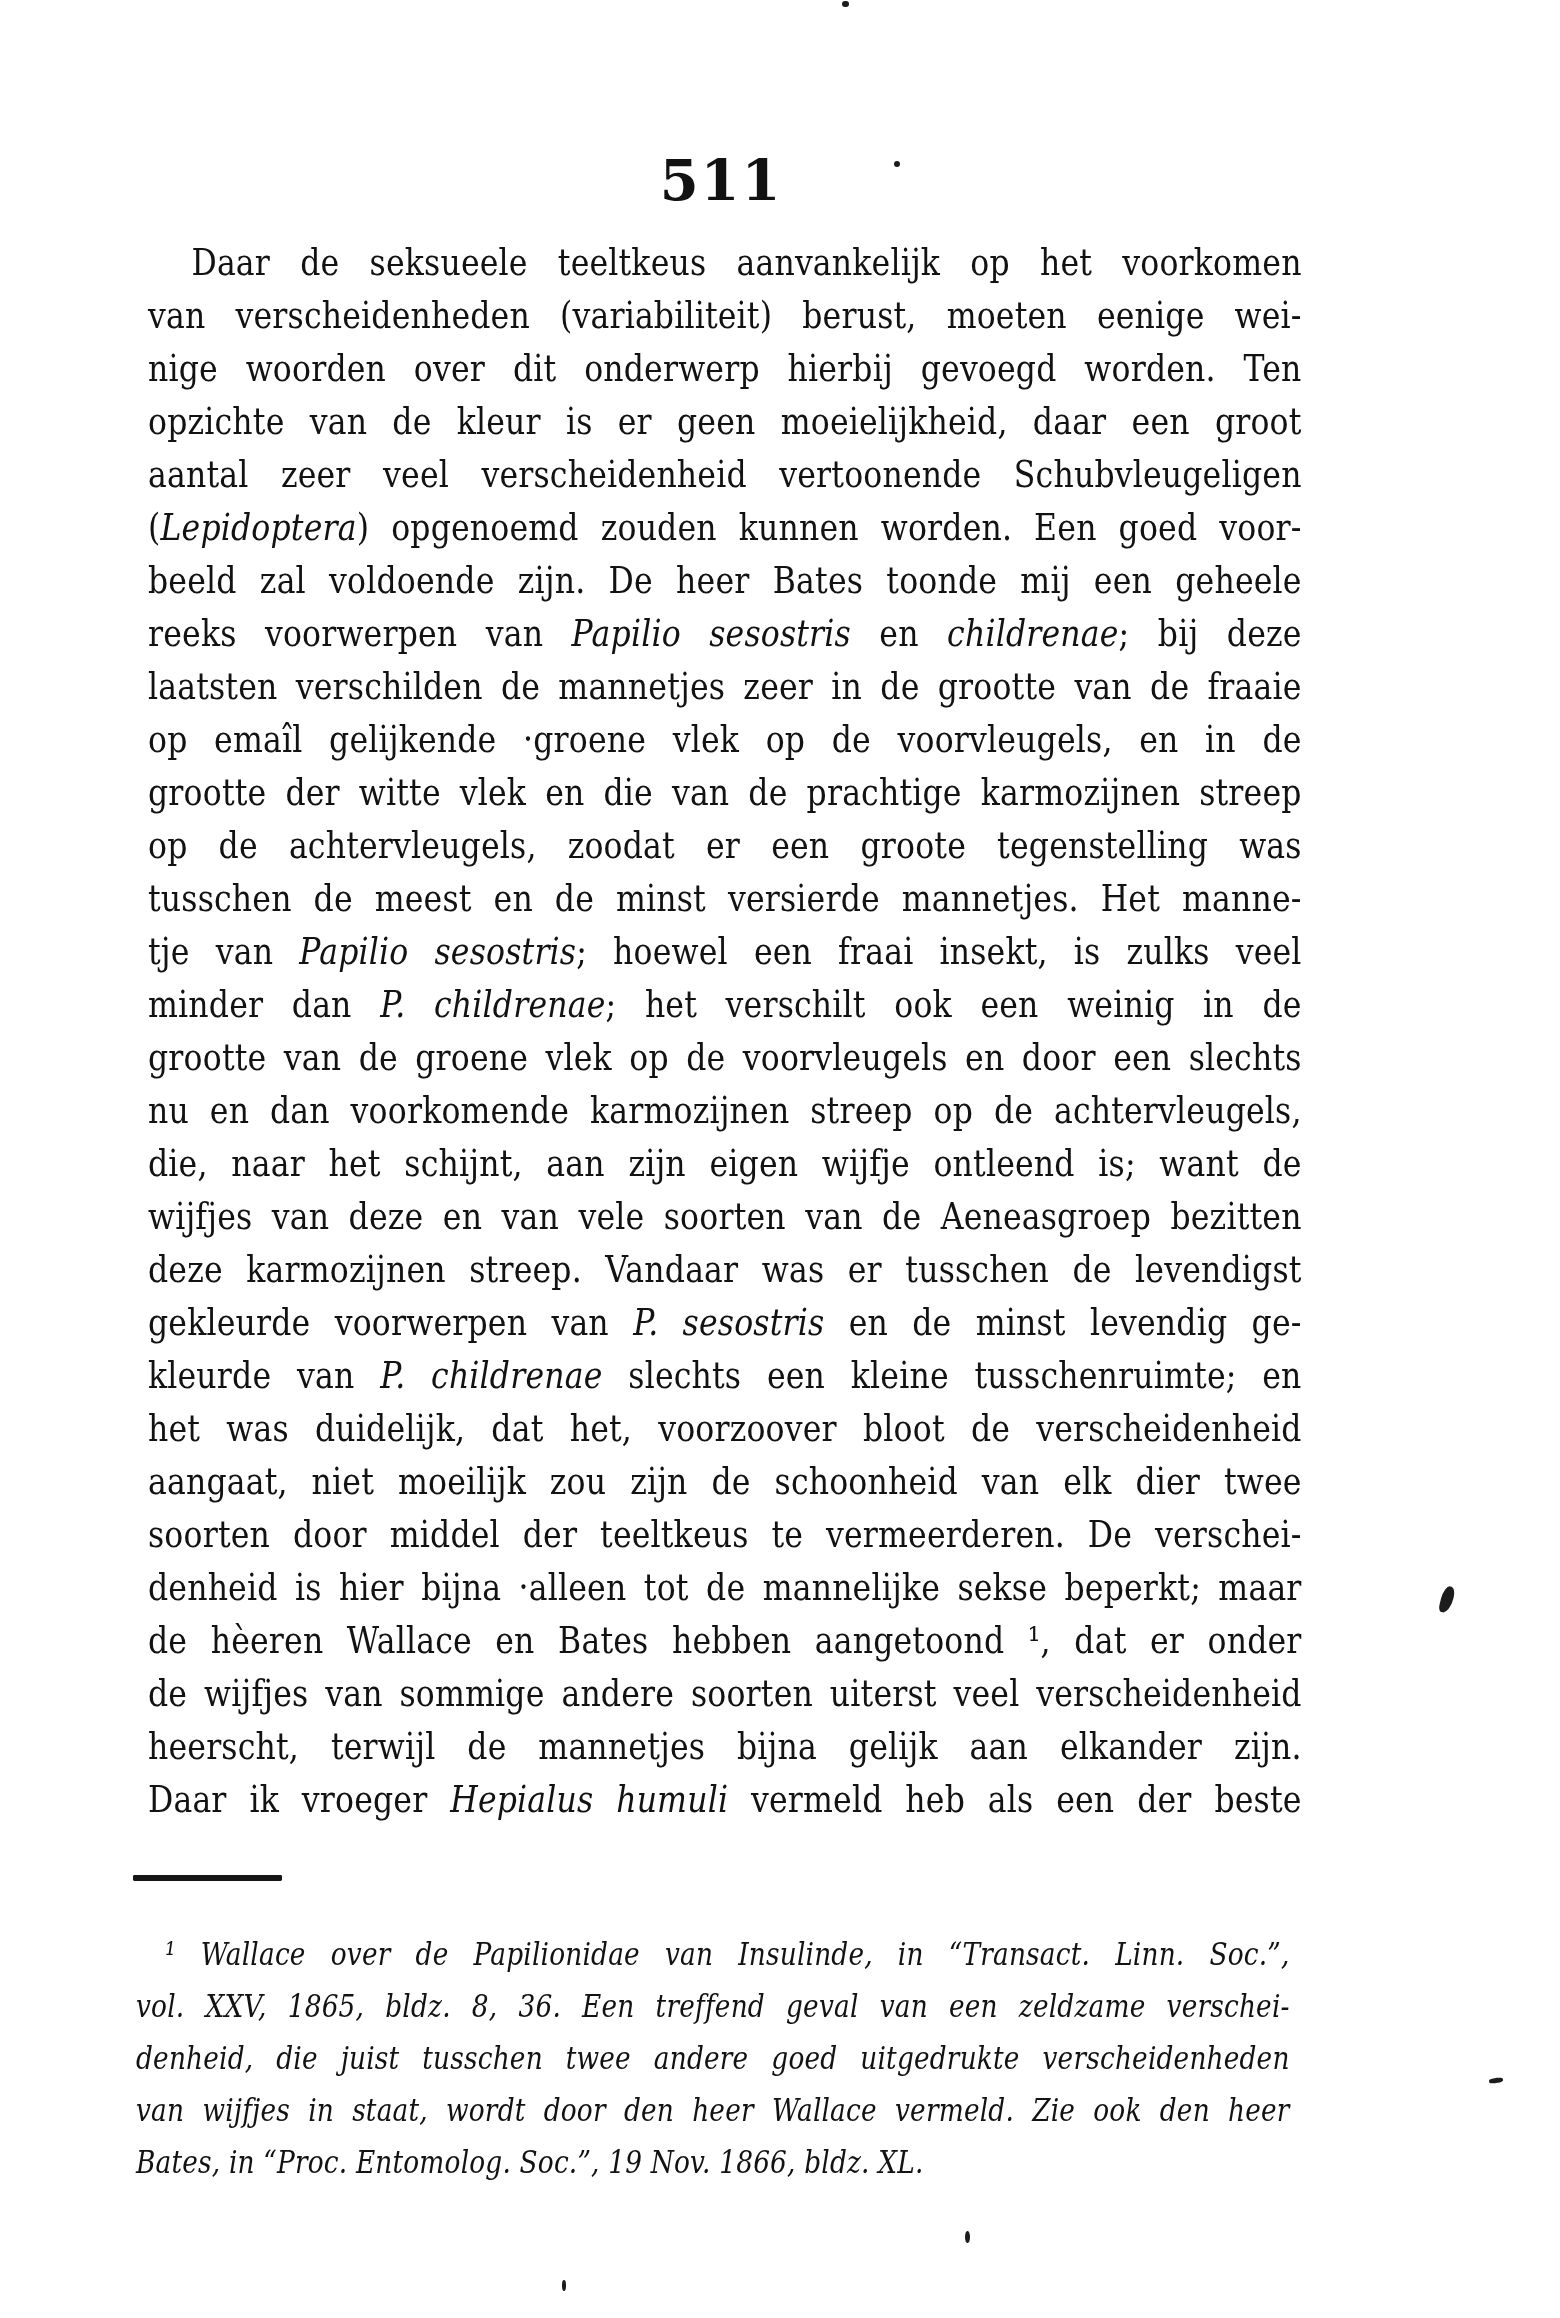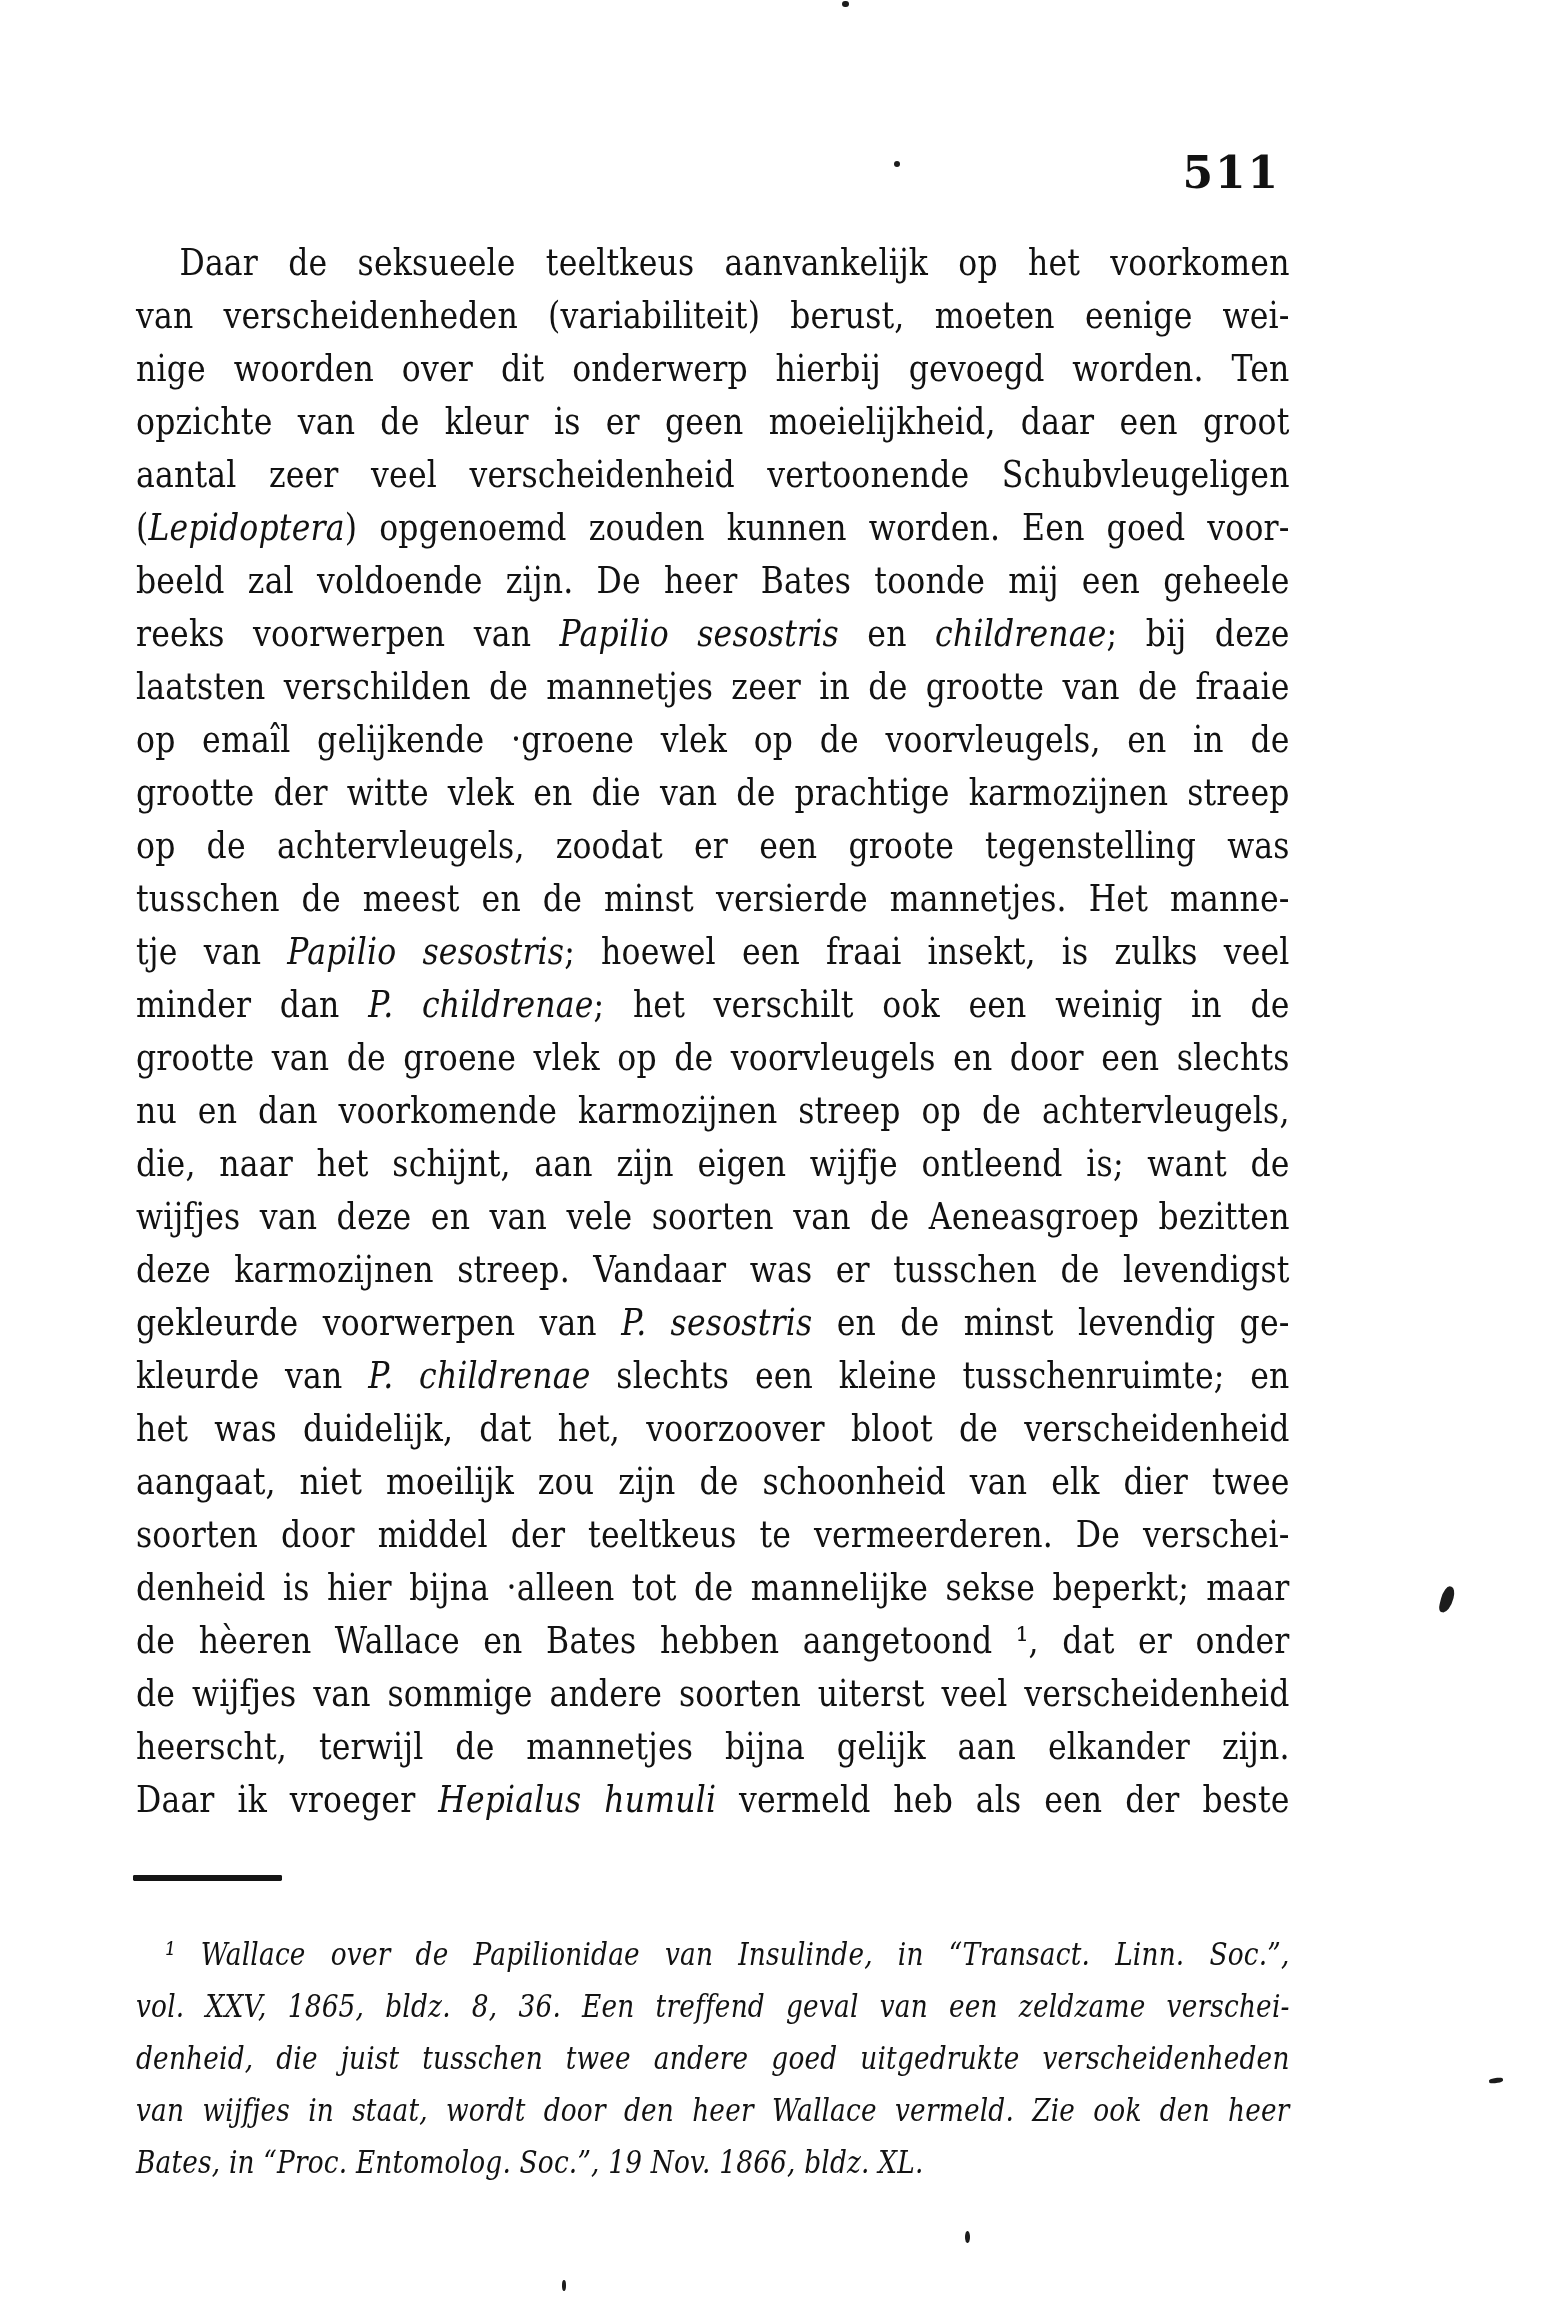--- a/index.html
+++ b/index.html
@@ -6,30 +6,30 @@
   body {
     position: relative;
     width: 1561px;
     height: 2394px;
     font-family: "DejaVu Serif", "Liberation Serif", serif;
     color: #121212;
     overflow: hidden;
   }
   #page-number {
     position: absolute;
-    left: 126px;
+    left: 144px;
     top: 147px;
     width: 1154px;
-    text-align: right;
-    font-size: 44px;
+    text-align: center;
+    font-size: 56px;
     font-weight: 700;
     letter-spacing: 1.9px;
   }
   .block { position: absolute; left: 136px; }
-  #body-block { top: 236px; }
+  #body-block { top: 236px; margin-left: 12px; }
   #footnote-block { top: 1928px; font-style: italic; }
   .scalewrap {
     width: 1354px;
     transform: scaleX(0.852);
     transform-origin: left top;
   }
   .tline {
     height: 53px;
     line-height: 53px;
     font-size: 37px;

